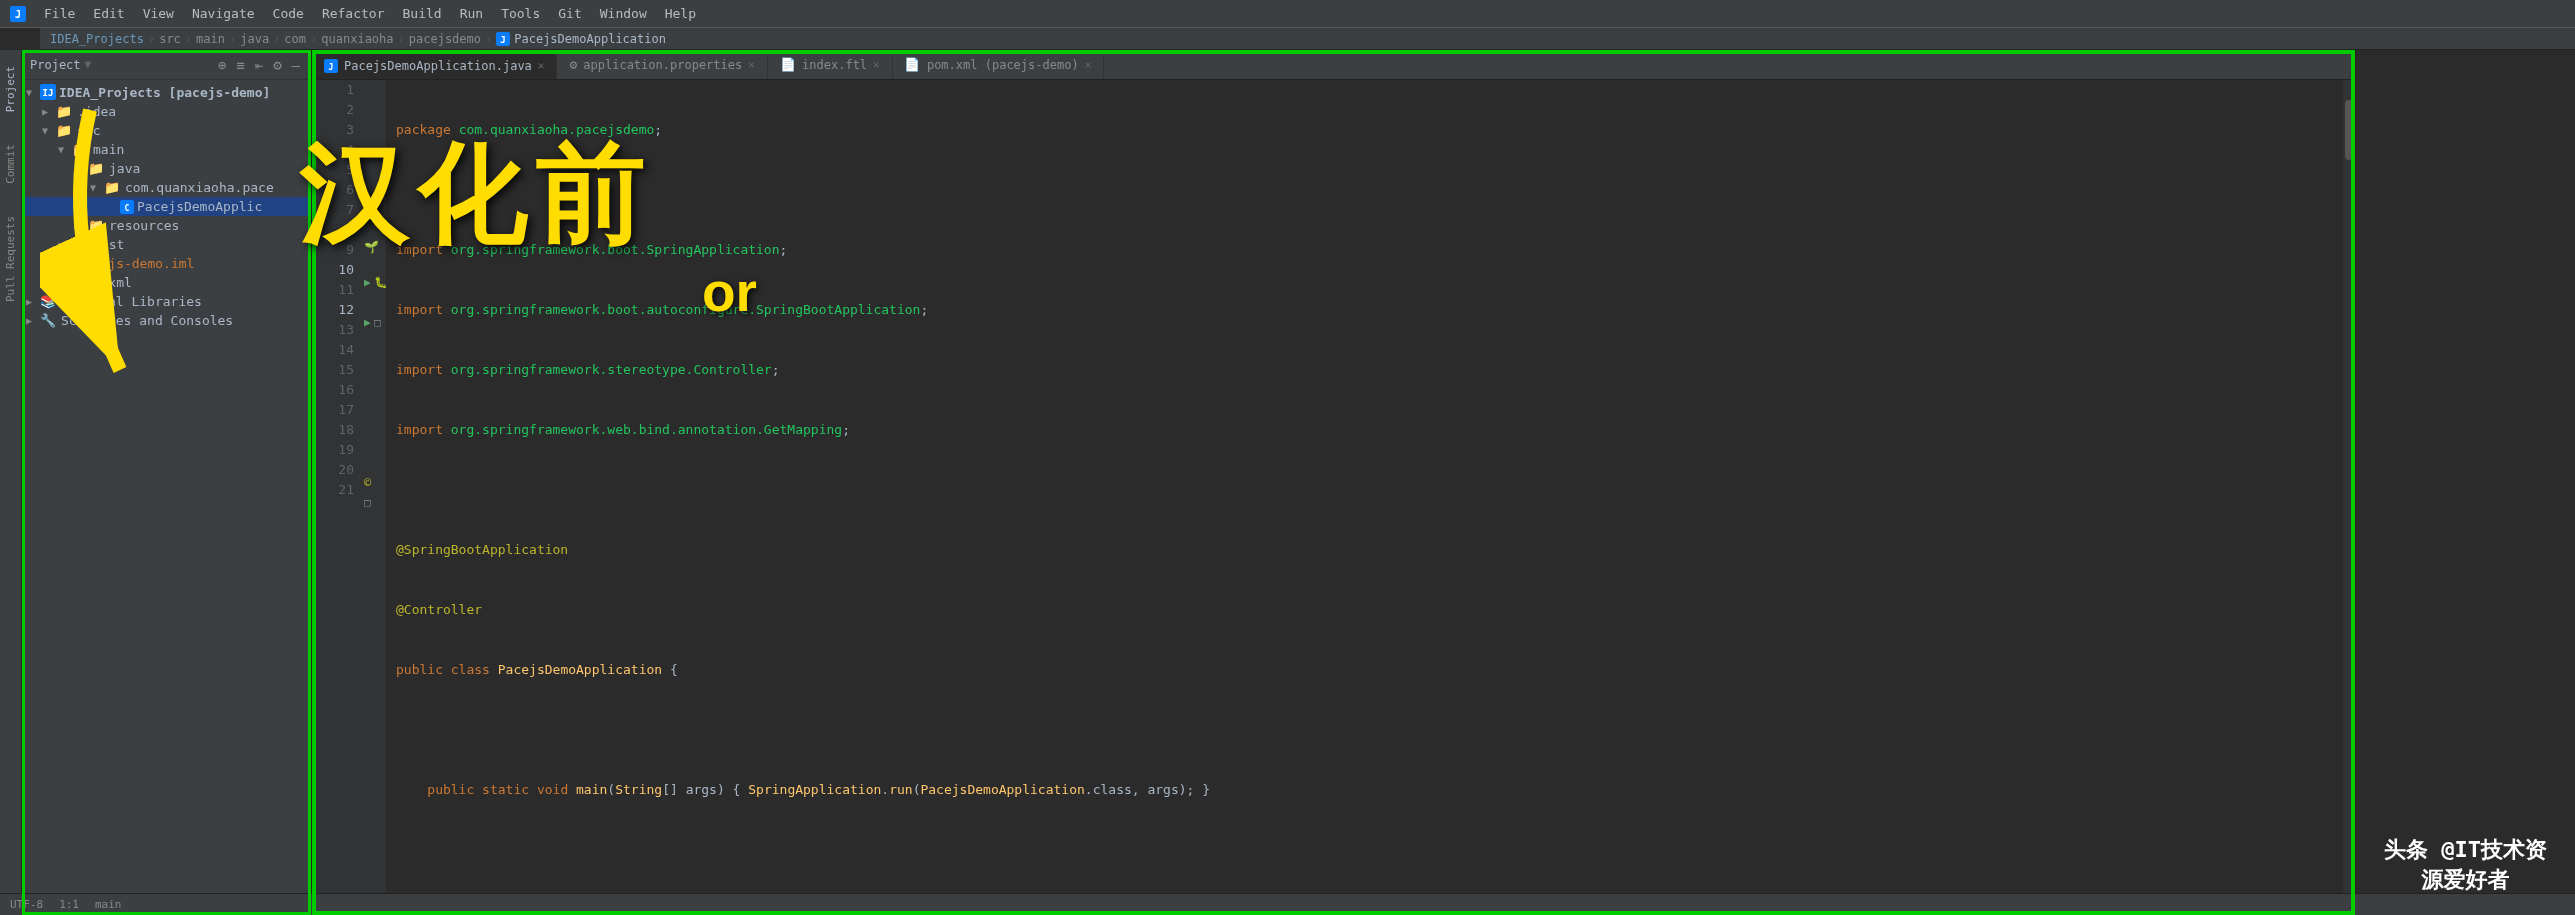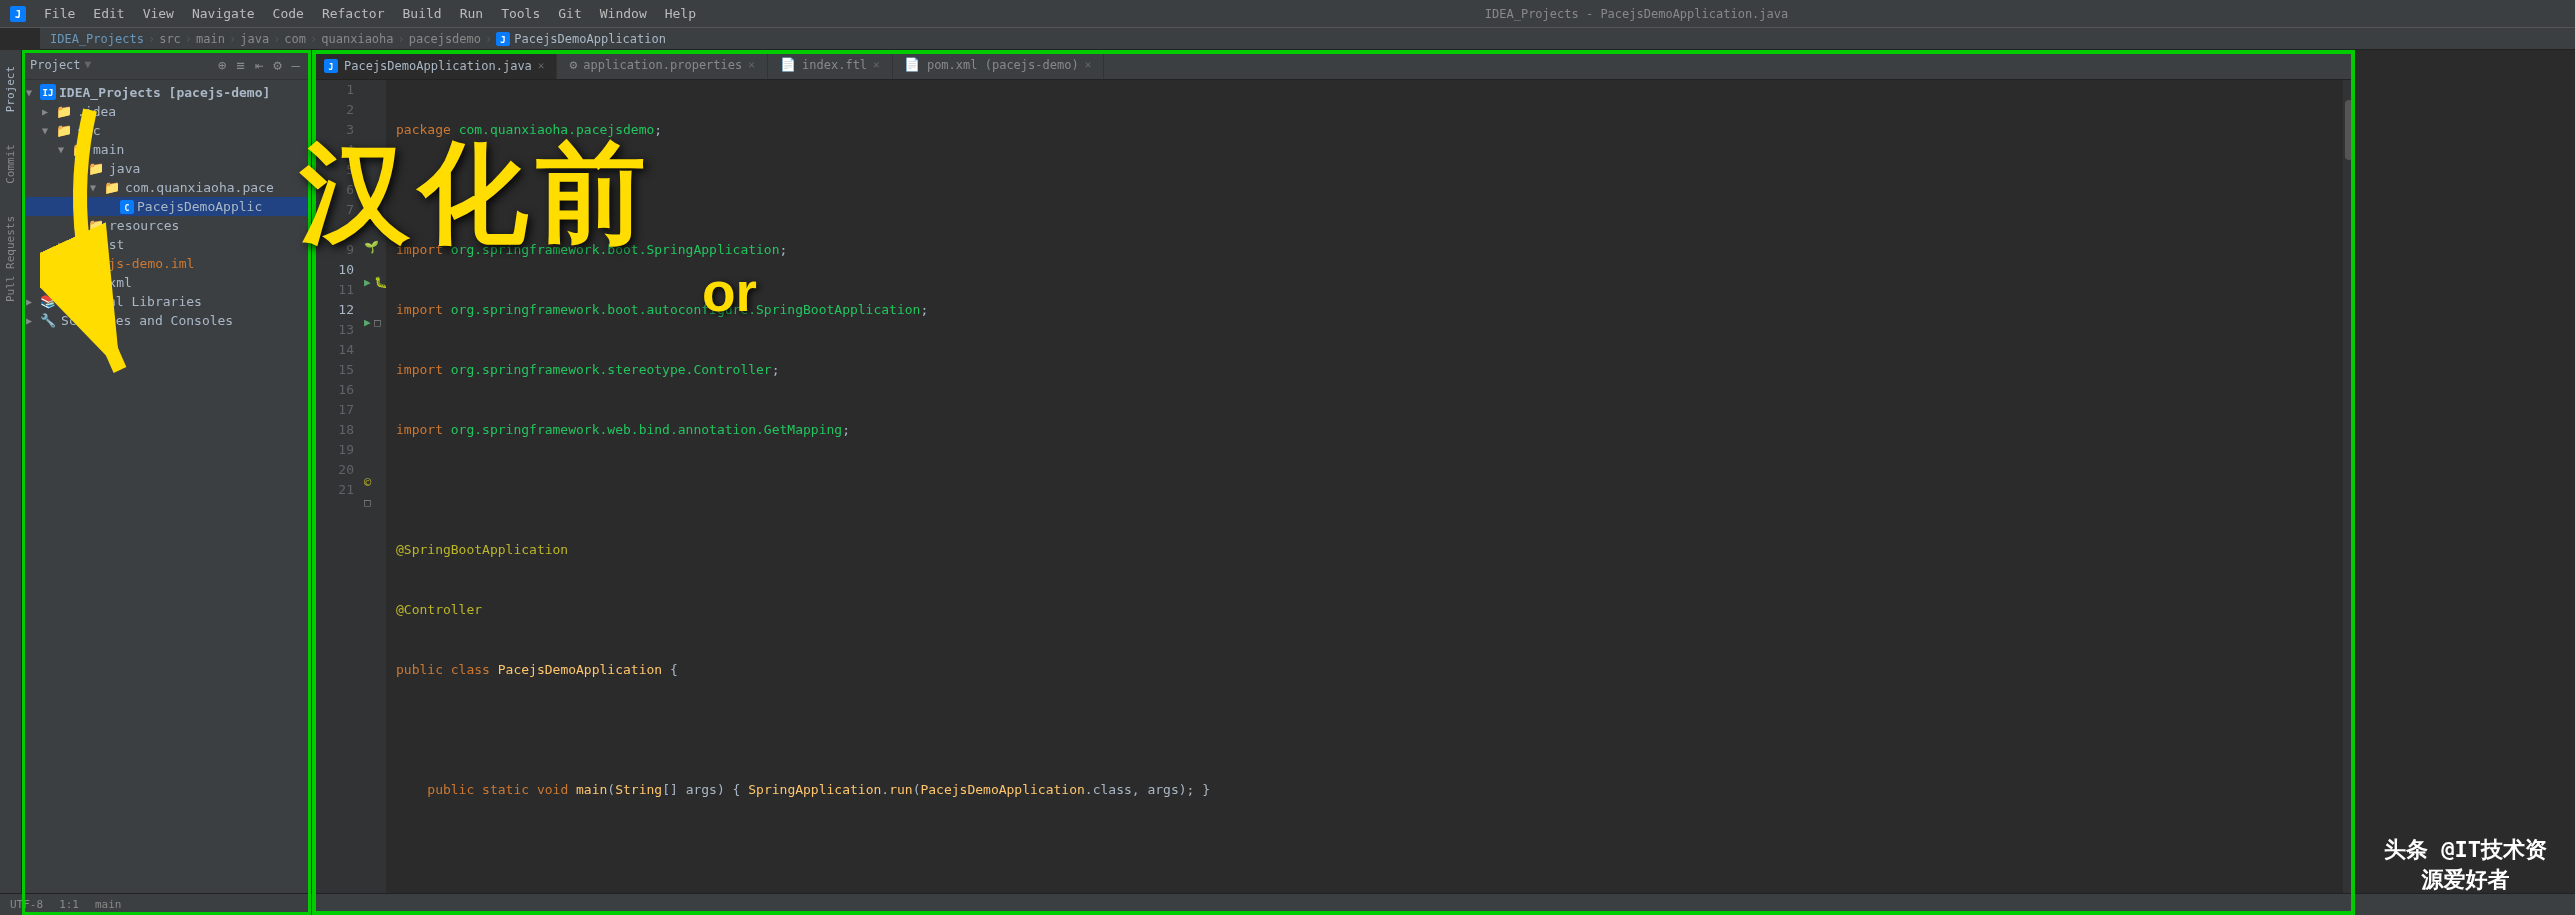--- a/index.html
+++ b/index.html
@@ -311,21 +311,20 @@
   <div class="menu-item">View</div>
   <div class="menu-item">Navigate</div>
   <div class="menu-item">Code</div>
   <div class="menu-item">Refactor</div>
   <div class="menu-item">Build</div>
   <div class="menu-item">Run</div>
   <div class="menu-item">Tools</div>
   <div class="menu-item">Git</div>
   <div class="menu-item">Window</div>
   <div class="menu-item">Help</div>
-  <div style="flex:1;text-align:center;color:#888;font-size:12px;">IDEA_Projects - PacejsDemoApplication.java</div>
 </div>
 
 <div class="title-bar">
   <span class="breadcrumb-link">IDEA_Projects</span>
   <span class="breadcrumb-sep">›</span>
   <span class="breadcrumb-item">src</span>
   <span class="breadcrumb-sep">›</span>
   <span class="breadcrumb-item">main</span>
   <span class="breadcrumb-sep">›</span>
   <span class="breadcrumb-item">java</span>

